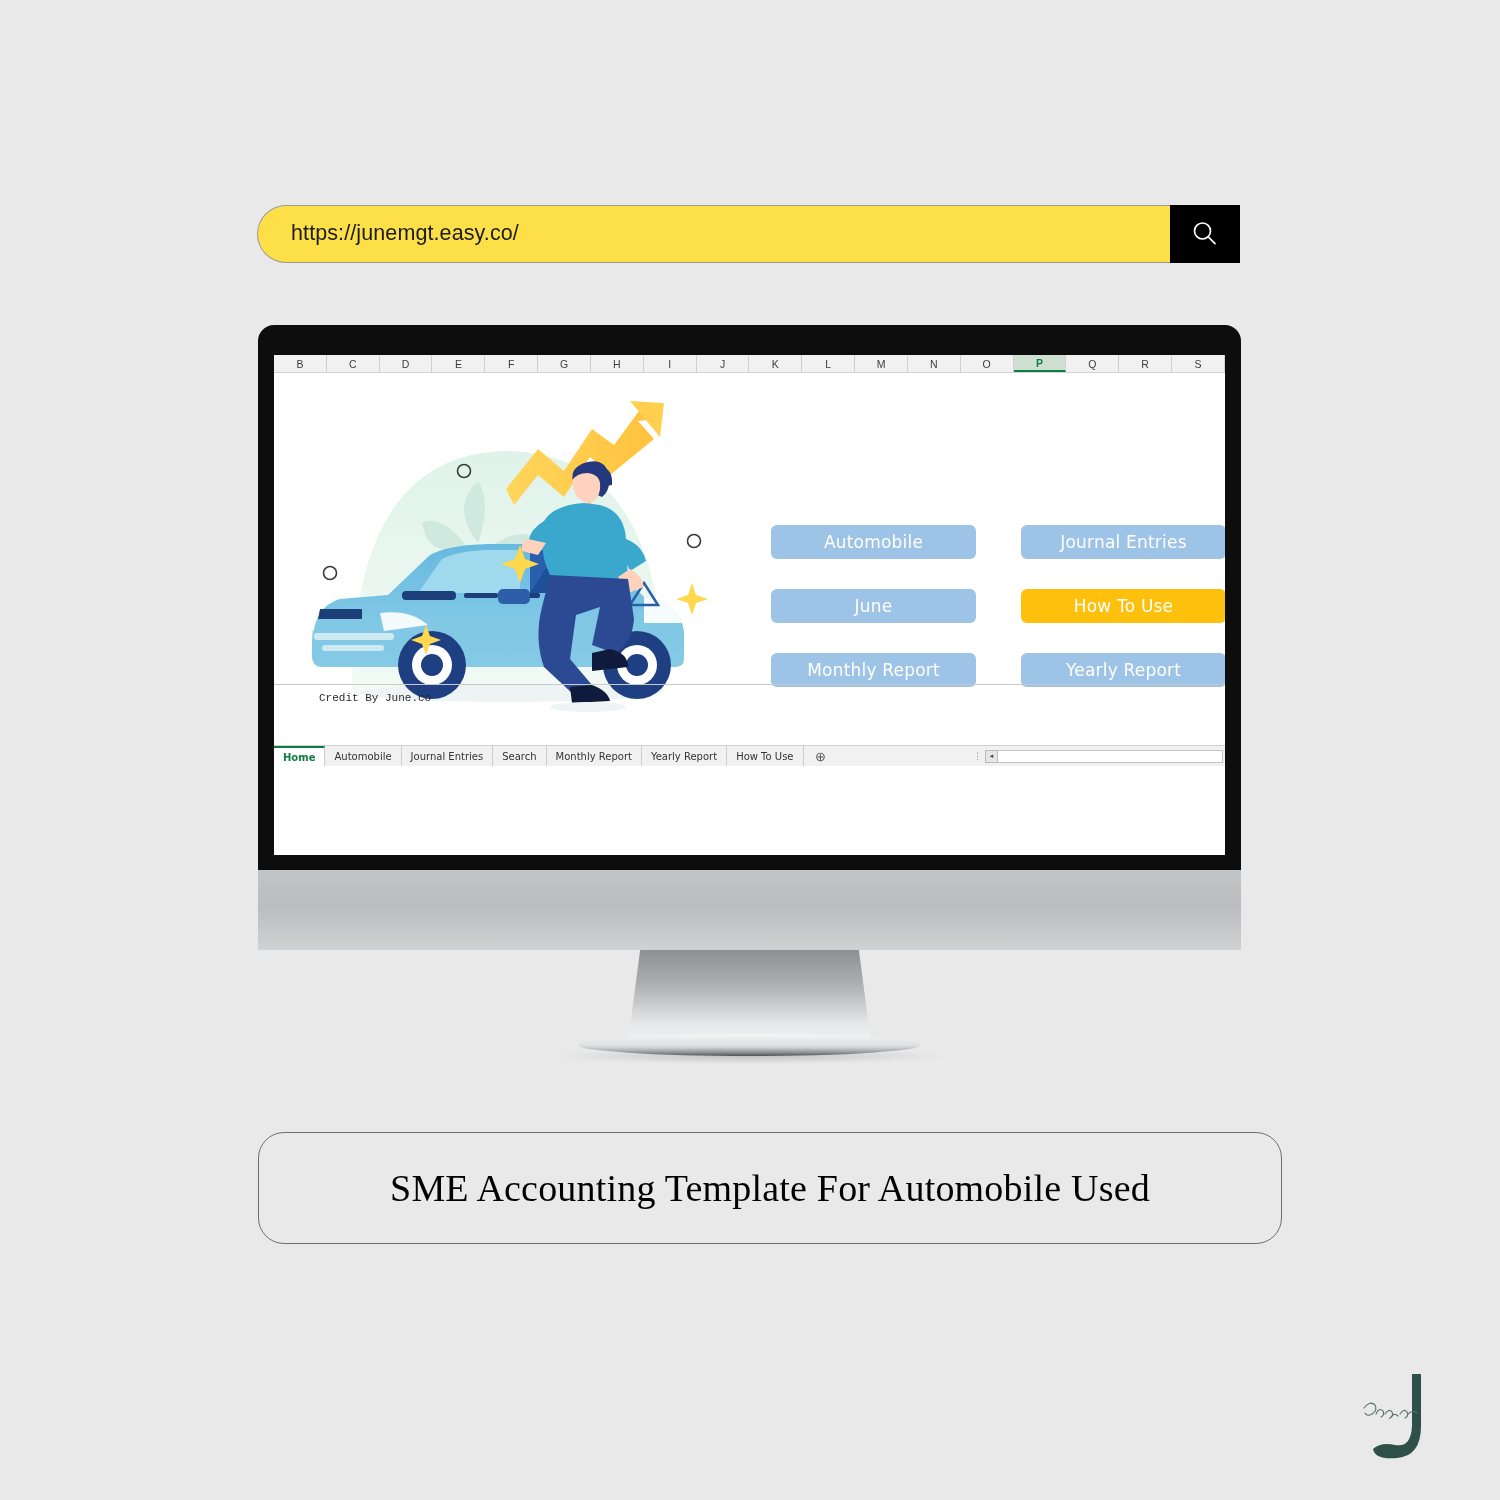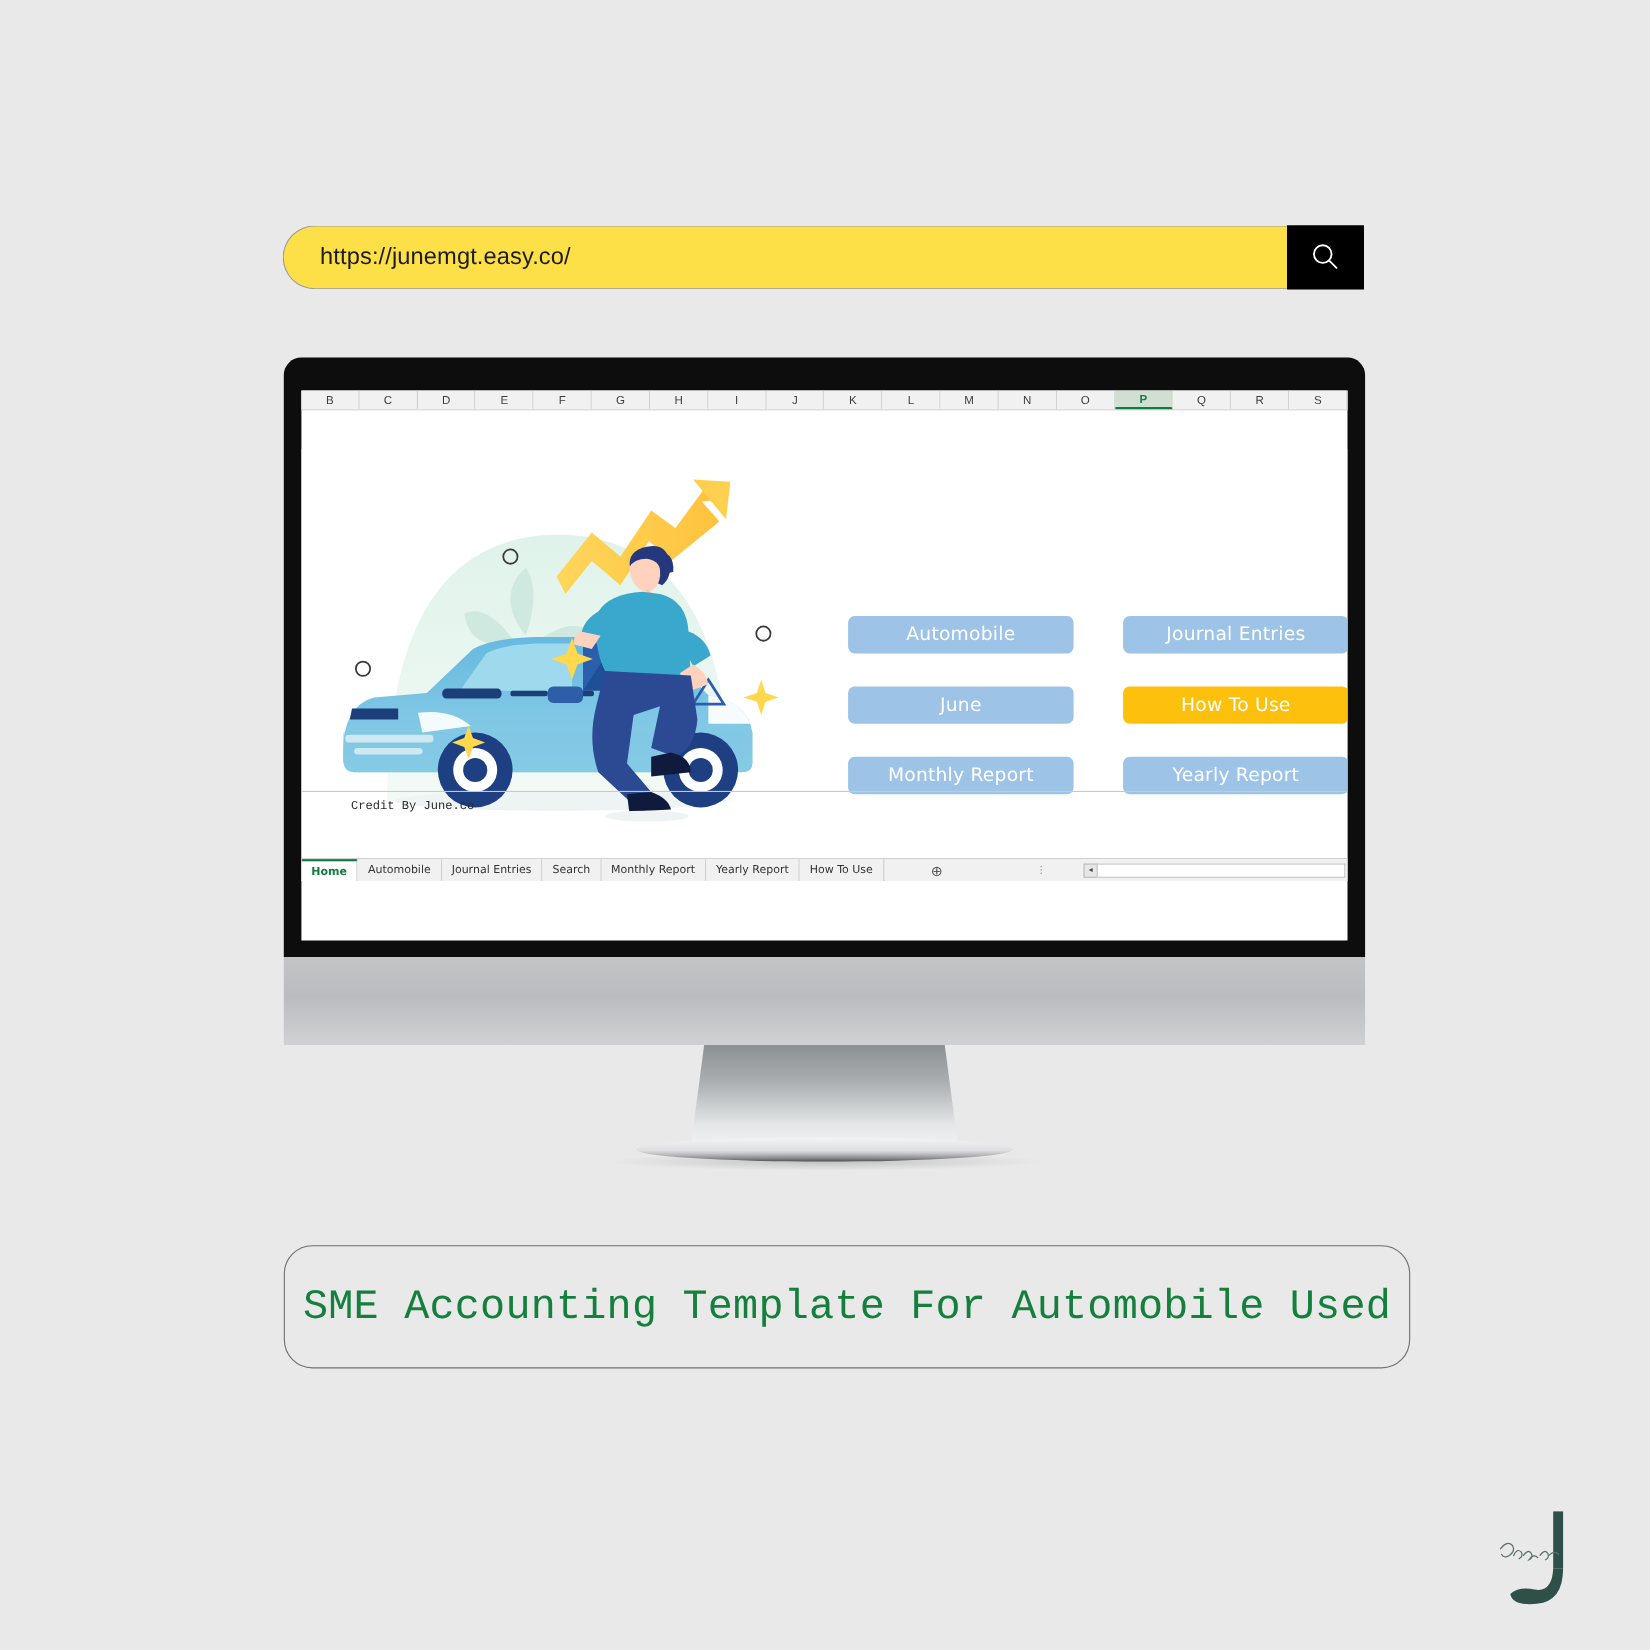--- a/index.html
+++ b/index.html
@@ -95,21 +95,20 @@
     background: #cfe0d2;
     color: #127d42; font-weight: bold;
     border-bottom: 2px solid #107c41;
   }
 
   #grid-area {
     position: relative;
     height: 393px;
     background: #fff;
     overflow: hidden;
-    margin-top: 35px;
   }
 
   
   #illus { position: absolute; left: 18px; top: 20px; width: 430px; height: 335px; }
 
   
   #nav-grid {
     position: absolute; left: 497px; top: 152px;
     width: 455px;
     display: grid;
@@ -138,21 +137,21 @@
     font-size: 11px; color: #2b2b2b;
     font-family: Liberation Mono, monospace;
   }
 
   
   #tabbar {
     position: absolute; left: 0; bottom: 0;
     width: 100%; height: 21px;
     background: #f1f1f1;
     border-top: 1px solid #d0d0d0;
-    display: flex; align-items: stretch; gap: 31px;
+    display: flex; align-items: stretch;
   }
   .sheet-tab {
     display: flex; align-items: center;
     padding: 0 9px;
     font-size: 10px; color: #333;
     border-right: 1px solid #cdcdcd;
     background: #f1f1f1;
     cursor: pointer; white-space: nowrap;
     font-family: "DejaVu Sans", sans-serif;
   }
@@ -187,22 +186,22 @@
 
   
   #title-pill {
     position: absolute; left: 258px; top: 1132px;
     width: 1024px; height: 112px;
     border: 1.5px solid #6f6f6f;
     border-radius: 26px;
     display: flex; align-items: center; justify-content: center;
   }
   #title-text {
-    font-size: 38px; color: #15803d; letter-spacing: 0.2px;
-    font-family: Liberation Mono, monospace;
+    font-size: 38px; color: #000000; letter-spacing: 0.2px;
+    font-family: Liberation Serif, serif;
   }
 
   
   #tagline {
     position: absolute; left: 258px; top: 1303px;
     font-size: 31px; color: #111;
     font-family: "DejaVu Sans", sans-serif;
     letter-spacing: 0.1px;
   }
 

